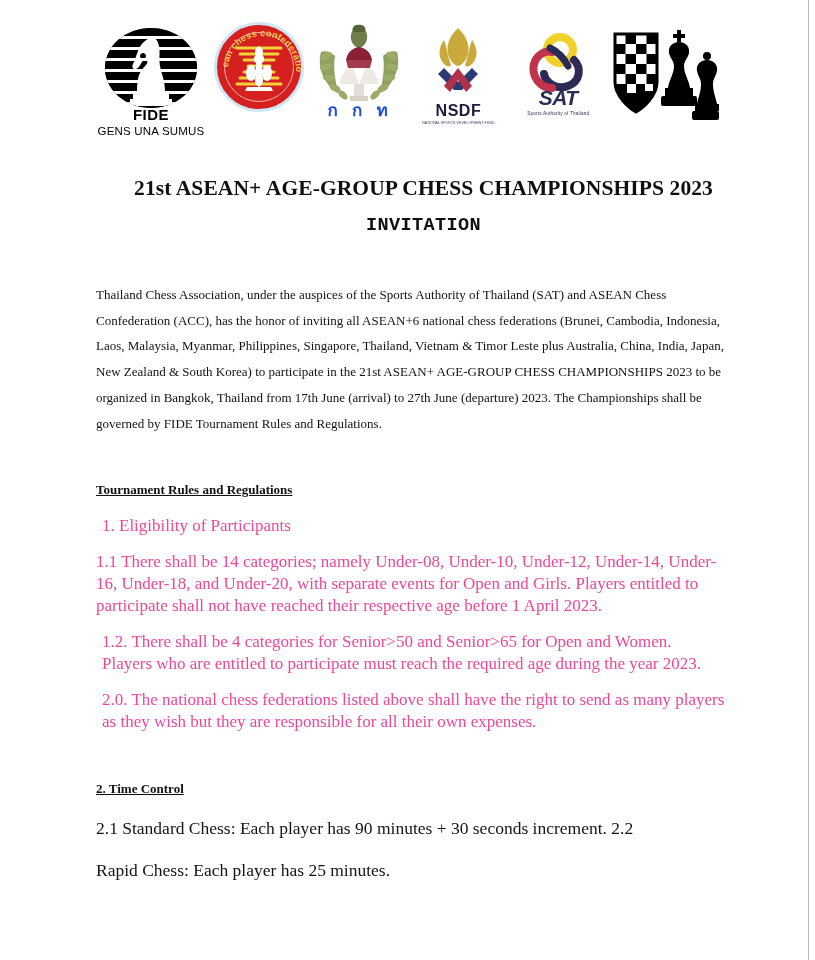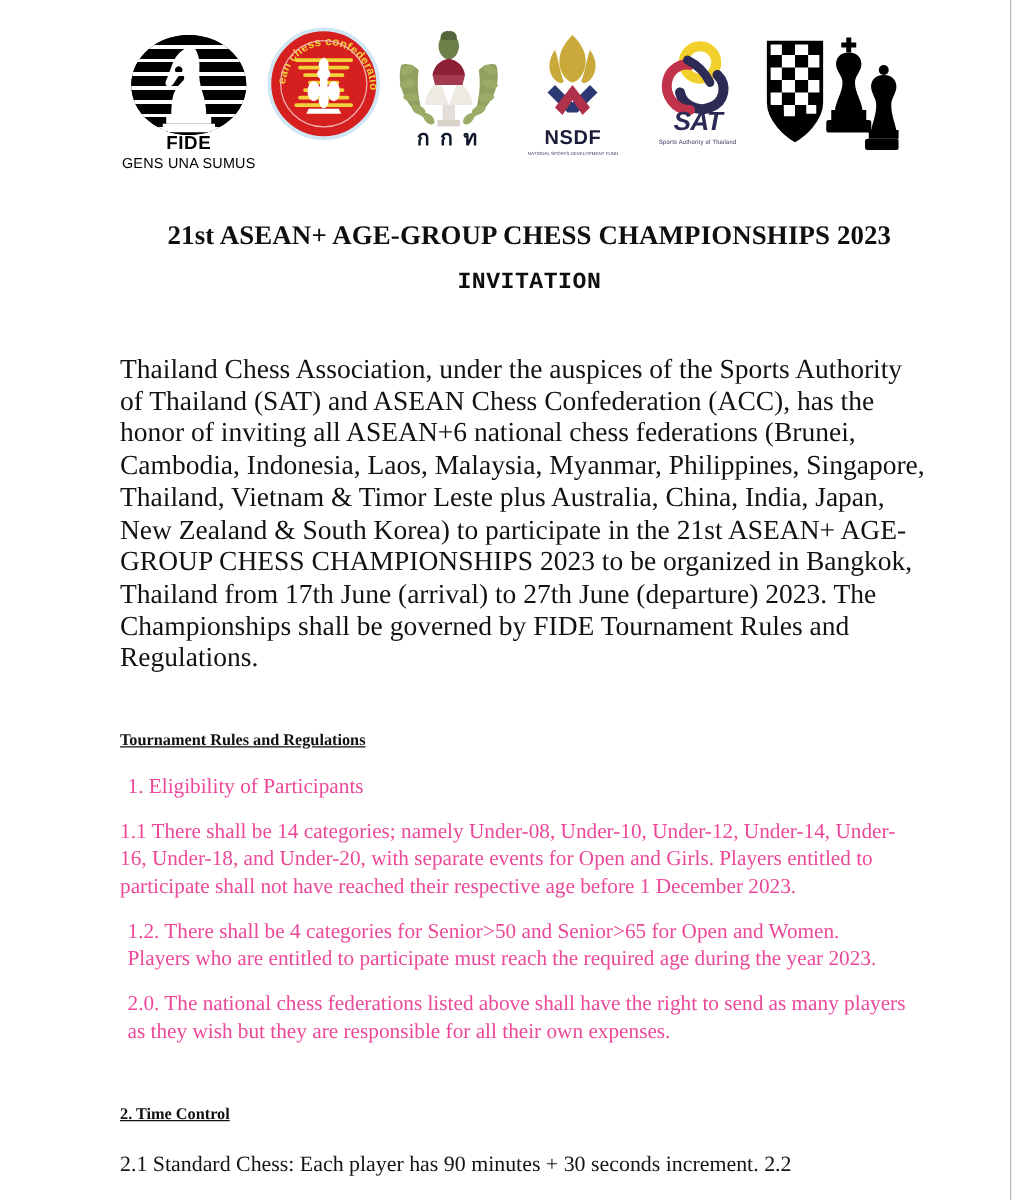--- a/index.html
+++ b/index.html
@@ -137,24 +137,24 @@
 
   
   .thai { width: 96px; }
   .thai .emb {
     position: relative;
     width: 92px;
     height: 86px;
     margin: 0 auto;
   }
   .thai .script {
-    font-family: Liberation Serif, serif;
+    font-family: Liberation Mono, monospace;
     font-weight: bold;
     font-size: 17px;
-    color: #0f172a;
+    color: #1d4ed8;
     margin-top: -12px;
     letter-spacing: 2px;
   }
 
   
   .sat { width: 96px; }
   .sat .mark {
     position: relative;
     width: 92px;
     height: 78px;
@@ -239,21 +239,21 @@
   }
 
   
   .content {
     position: absolute;
     left: 96px;
     top: 282px;
     width: 645px;
   }
   .intro {
-    font-size: 22px;
+    font-size: 13px;
     line-height: 25.7px;
     color: #121212;
     margin: 0;
     text-align: left;
   }
 
   .section-heading {
     font-weight: bold;
     font-size: 13px;
     text-decoration: underline;
@@ -449,21 +449,21 @@
     <div class="doc-subtitle">INVITATION</div>
   </div>
 
   <div class="content">
 
     <p class="intro">Thailand Chess Association, under the auspices of the Sports Authority of Thailand (SAT) and ASEAN Chess Confederation (ACC), has the honor of inviting all ASEAN+6 national chess federations (Brunei, Cambodia, Indonesia, Laos, Malaysia, Myanmar, Philippines, Singapore, Thailand, Vietnam &amp; Timor Leste plus Australia, China, India, Japan, New Zealand &amp; South Korea) to participate in the 21st ASEAN+ AGE-GROUP CHESS CHAMPIONSHIPS 2023 to be organized in Bangkok, Thailand from 17th June (arrival) to 27th June (departure) 2023. The Championships shall be governed by FIDE Tournament Rules and Regulations.</p>
 
     <div class="heading-wrap-rules">
       <div class="section-heading">Tournament Rules and Regulations</div>
       <p class="rule-line rule-indent first-item">1. Eligibility of Participants</p>
-      <p class="rule-line">1.1 There shall be 14 categories; namely Under-08, Under-10, Under-12, Under-14, Under-16, Under-18, and Under-20, with separate events for Open and Girls. Players entitled to participate shall not have reached their respective age before 1 December 2023.</p>
+      <p class="rule-line">1.1 There shall be 14 categories; namely Under-08, Under-10, Under-12, Under-14, Under-16, Under-18, and Under-20, with separate events for Open and Girls. Players entitled to participate shall not have reached their respective age before 1 April 2023.</p>
       <p class="rule-line rule-indent">1.2. There shall be 4 categories for Senior&gt;50 and Senior&gt;65 for Open and Women. Players who are entitled to participate must reach the required age during the year 2023.</p>
       <p class="rule-line rule-indent">2.0. The national chess federations listed above shall have the right to send as many players as they wish but they are responsible for all their own expenses.</p>
     </div>
 
     <div class="heading-wrap-time">
       <div class="section-heading">2. Time Control</div>
       <p class="tc-line">2.1 Standard Chess: Each player has 90 minutes + 30 seconds increment. 2.2</p>
       <p class="tc-line">Rapid Chess: Each player has 25 minutes.</p>
       
     </div>

